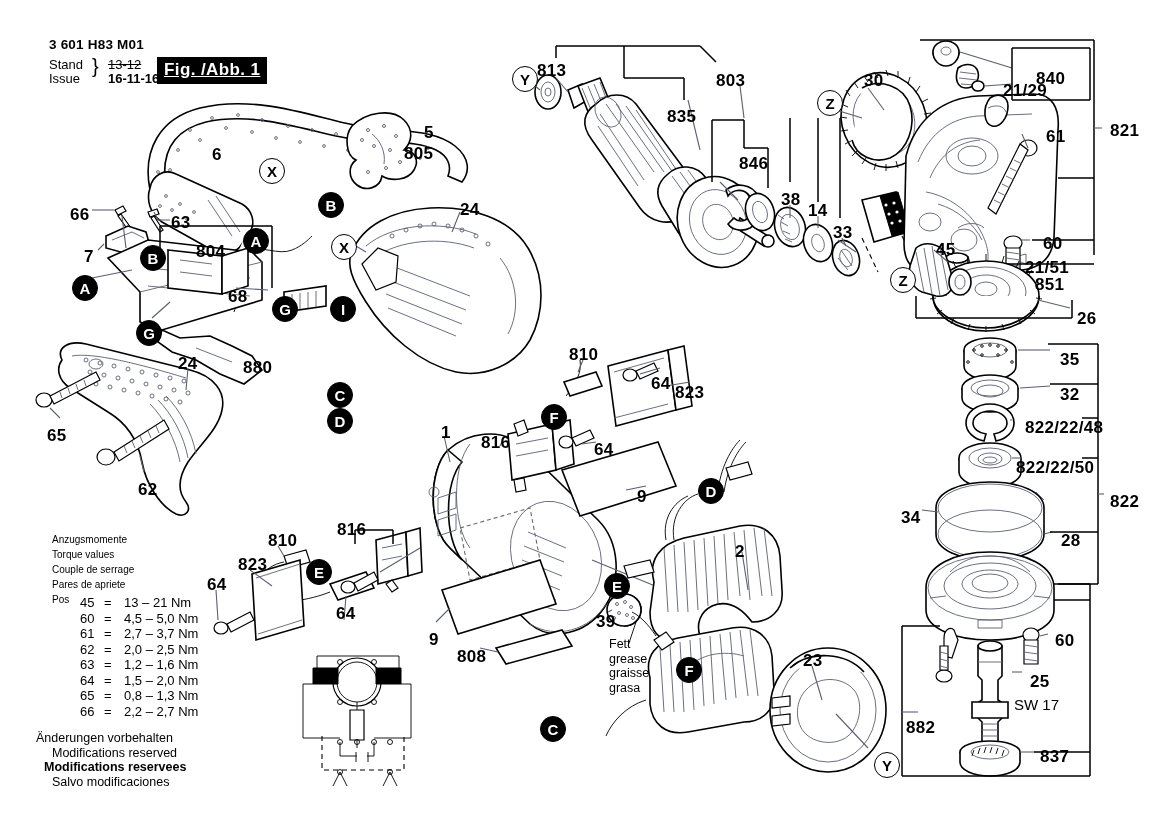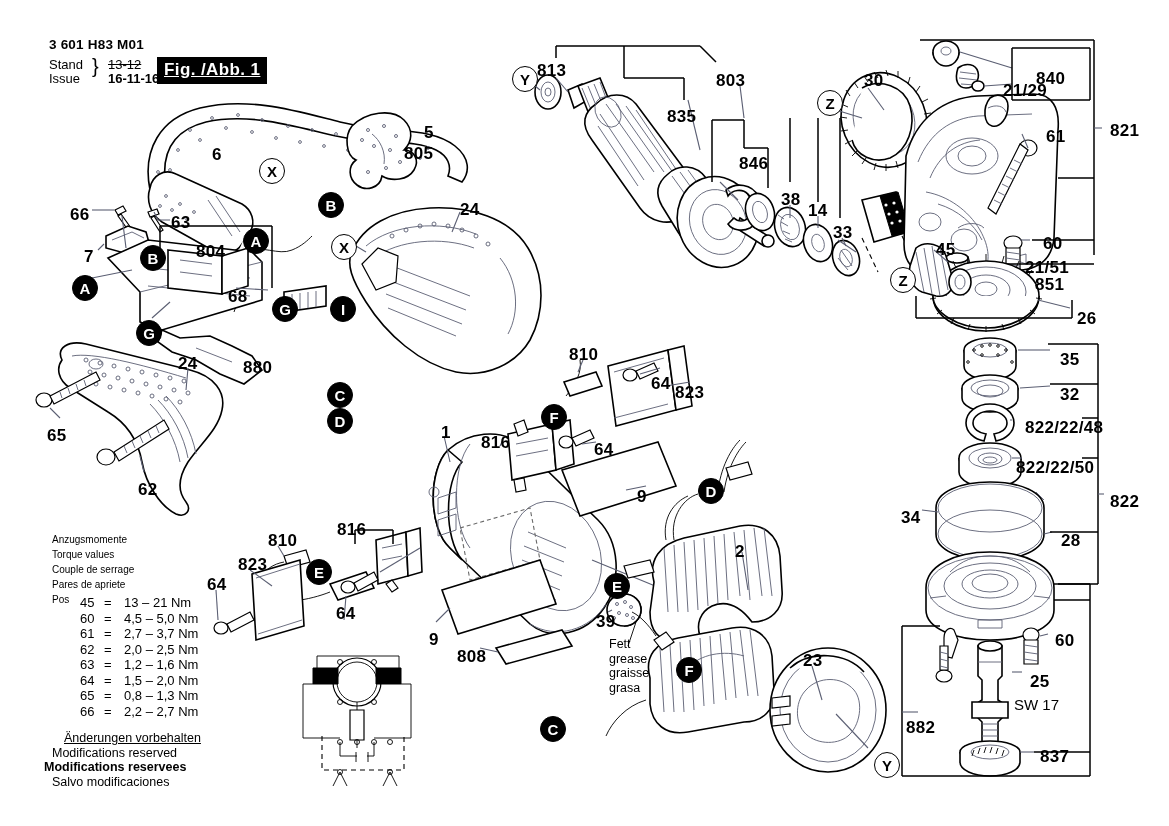--- a/index.html
+++ b/index.html
@@ -778,21 +778,21 @@
       <div class="t tq-n" style="left: 124px; top: 673.5px;">1,5 – 2,0 Nm</div>
       <div class="t tq-n" style="left: 80px; top: 689px;">65</div>
       <div class="t tq-n" style="left: 104px; top: 689px;">=</div>
       <div class="t tq-n" style="left: 124px; top: 689px;">0,8 – 1,3 Nm</div>
       <div class="t tq-n" style="left: 80px; top: 704.5px;">66</div>
       <div class="t tq-n" style="left: 104px; top: 704.5px;">=</div>
       <div class="t tq-n" style="left: 124px; top: 704.5px;">2,2 – 2,7 Nm</div>
     </div>
 
   <div id="disclaimer-block">
-      <div class="t note" style="left: 64px; top: 732px; text-decoration: underline;">Änderungen vorbehalten</div>
+      <div class="t note" style="left: 36px; top: 732px;">Änderungen vorbehalten</div>
       <div class="t note" style="left: 52px; top: 746.5px;">Modifications reserved</div>
       <div class="t note" style="left: 44px; top: 761px; font-weight: bold;">Modifications reservees</div>
       <div class="t note" style="left: 52px; top: 775.5px;">Salvo modificaciones</div>
     </div>
 
   <div id="grease-block">
       <div class="t grease" style="left: 609px; top: 637px;">Fett</div>
       <div class="t grease" style="left: 609px; top: 651.5px;">grease</div>
       <div class="t grease" style="left: 609px; top: 666px;">graisse</div>
       <div class="t grease" style="left: 609px; top: 680.5px;">grasa</div>

